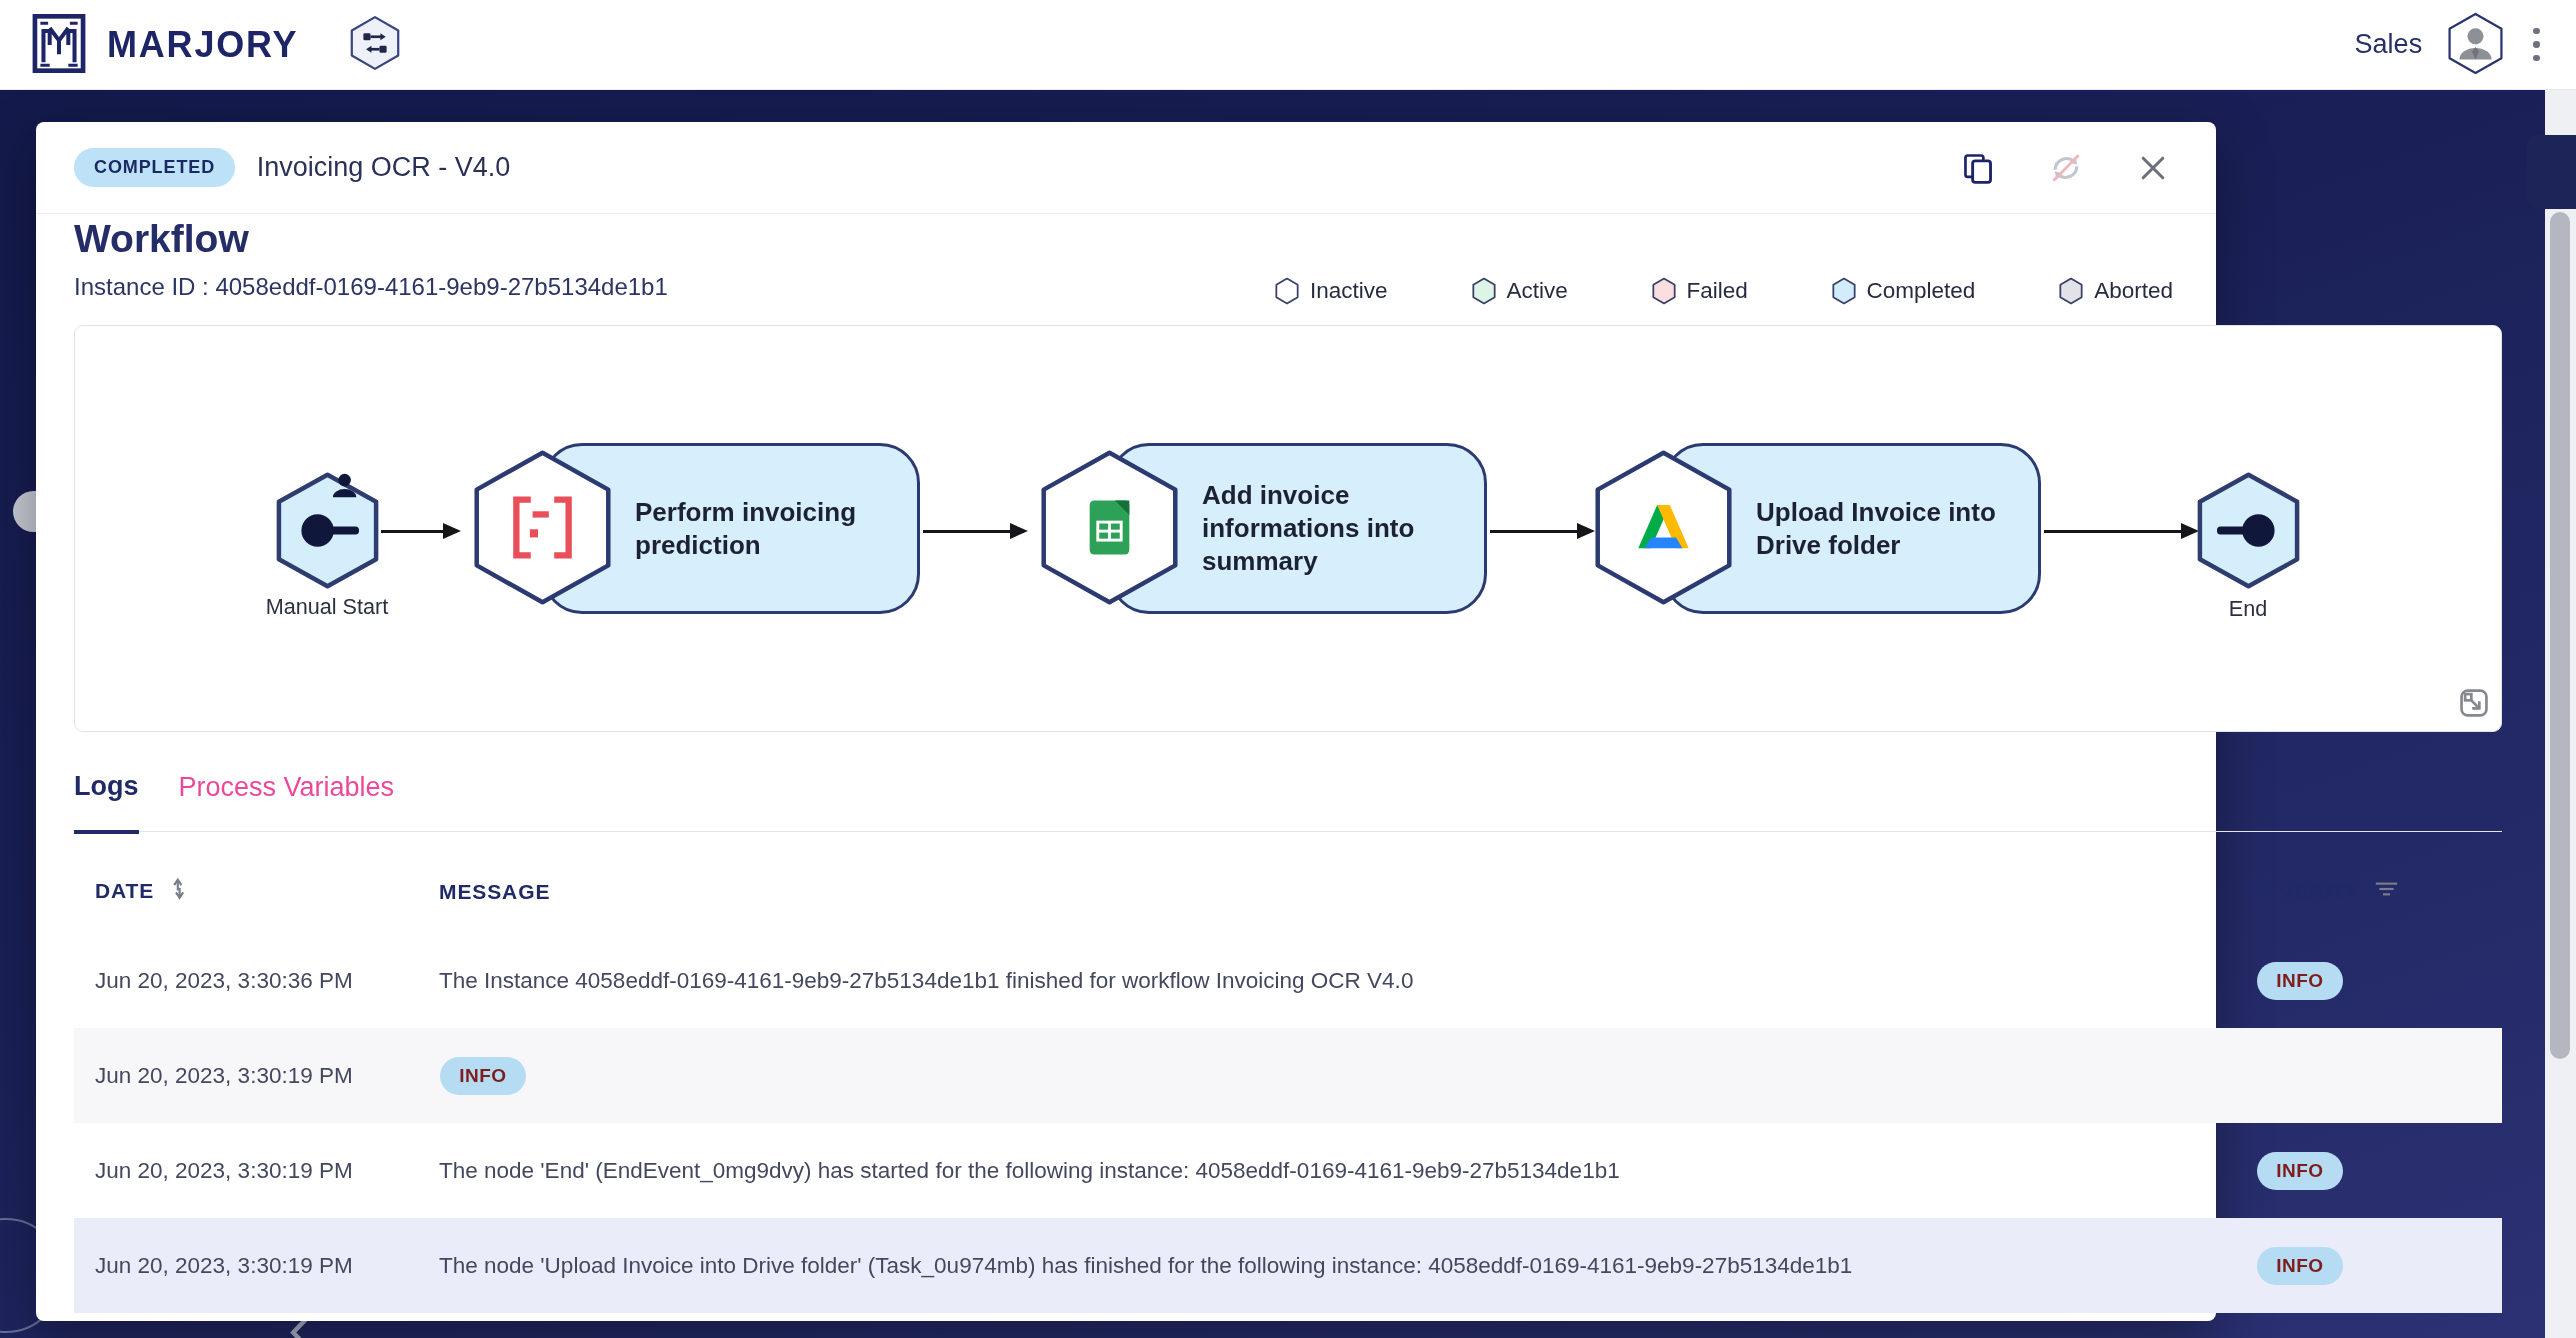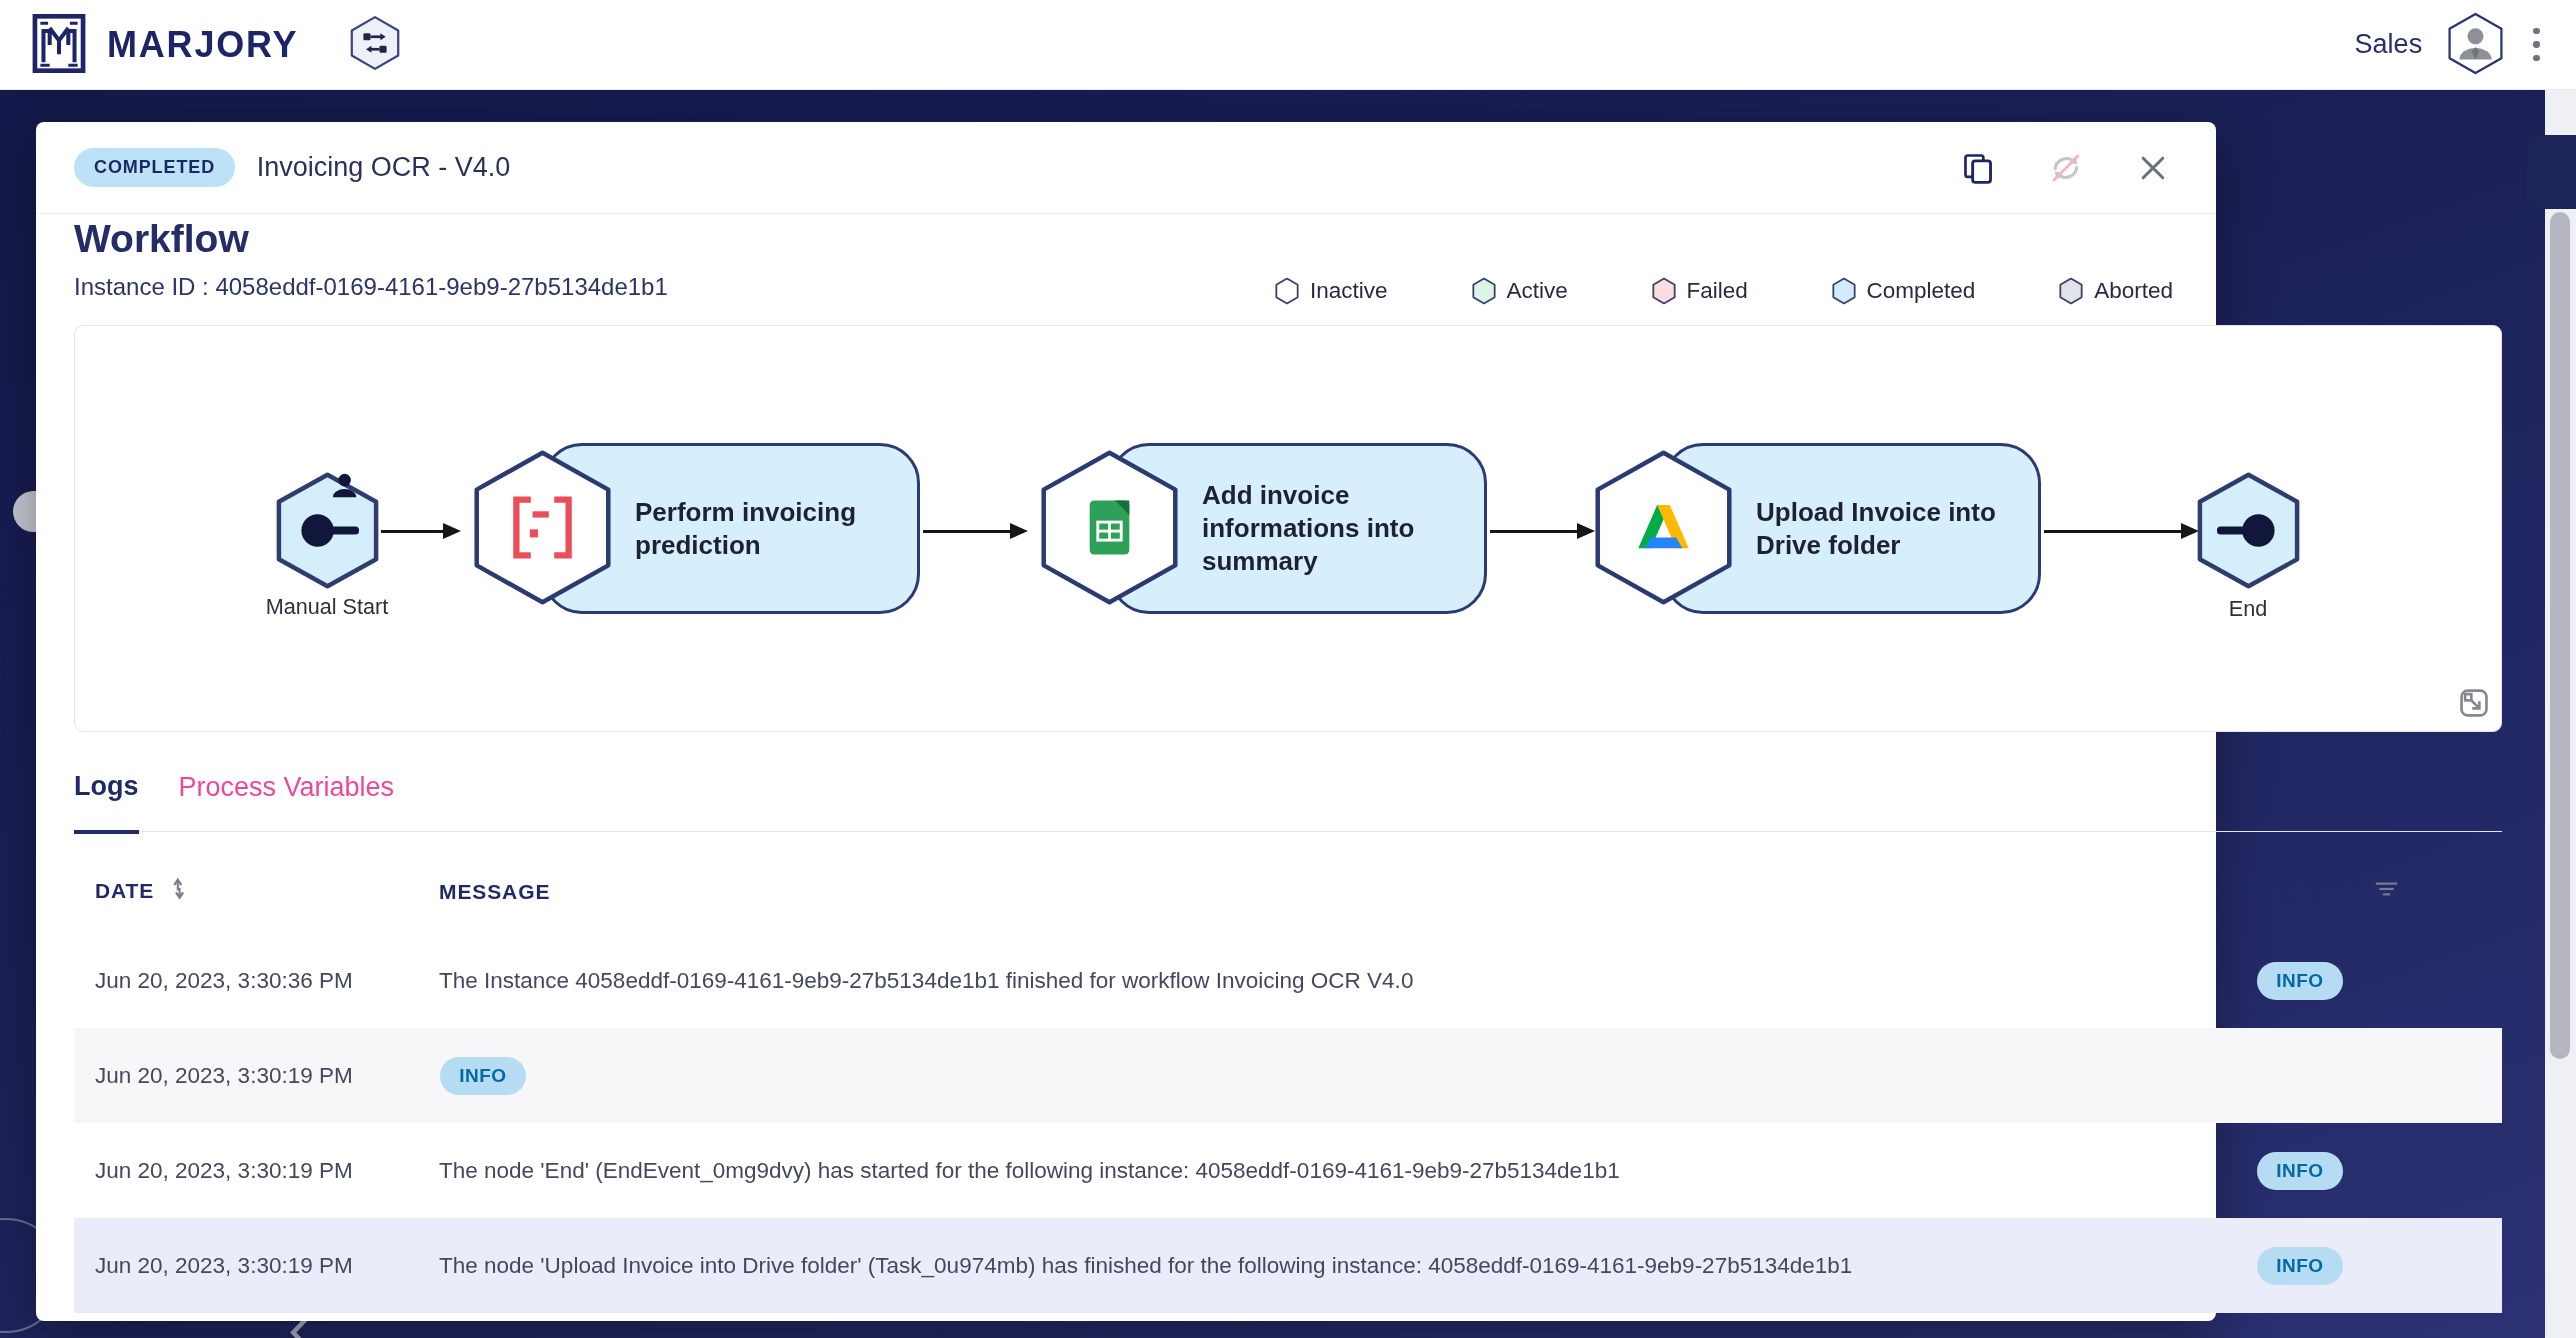--- a/index.html
+++ b/index.html
@@ -68,21 +68,21 @@
   
   .tbl { position:absolute; left:38px; top:728px; width:2428px; }
   .tbl-head { display:flex; align-items:center; height:83px; padding-left:21px; }
   .th { font-size:21px; font-weight:700; letter-spacing:0.9px; color:#1f2a66; display:flex; align-items:center; gap:12.6px; }
   .col-date { width:338px; flex:none; }
   .col-msg  { flex:1;margin-left:6px; }
   .col-sev  { width:252px; flex:none; }
   .tbl-row { display:flex; align-items:center; height:95px; padding-left:21px; font-size:22.5px; color:#43485e; }
   .tbl-row:nth-child(odd) { background:#f7f7f9; }
   .tbl-row.highlight { background:#ebecf9; }
-  .sev-pill { display:inline-block; background:#b5dcf2; color:#0369a1; font-size:19px; font-weight:700;
+  .sev-pill { display:inline-block; background:#b5dcf2; color:#7f1d1d; font-size:19px; font-weight:700;
               letter-spacing:0.5px; padding:8px 19px; border-radius:21.6px; margin-left:7.2px; }
 </style>
 </head>
 <body>
 
 <div class="topbar">
   <div class="brand">
     <span>
       <svg width="56" height="59" viewBox="0 0 34 38">
         <rect x="1.5" y="1.5" width="31" height="35" fill="none" stroke="#1d2566" stroke-width="3"></rect>

